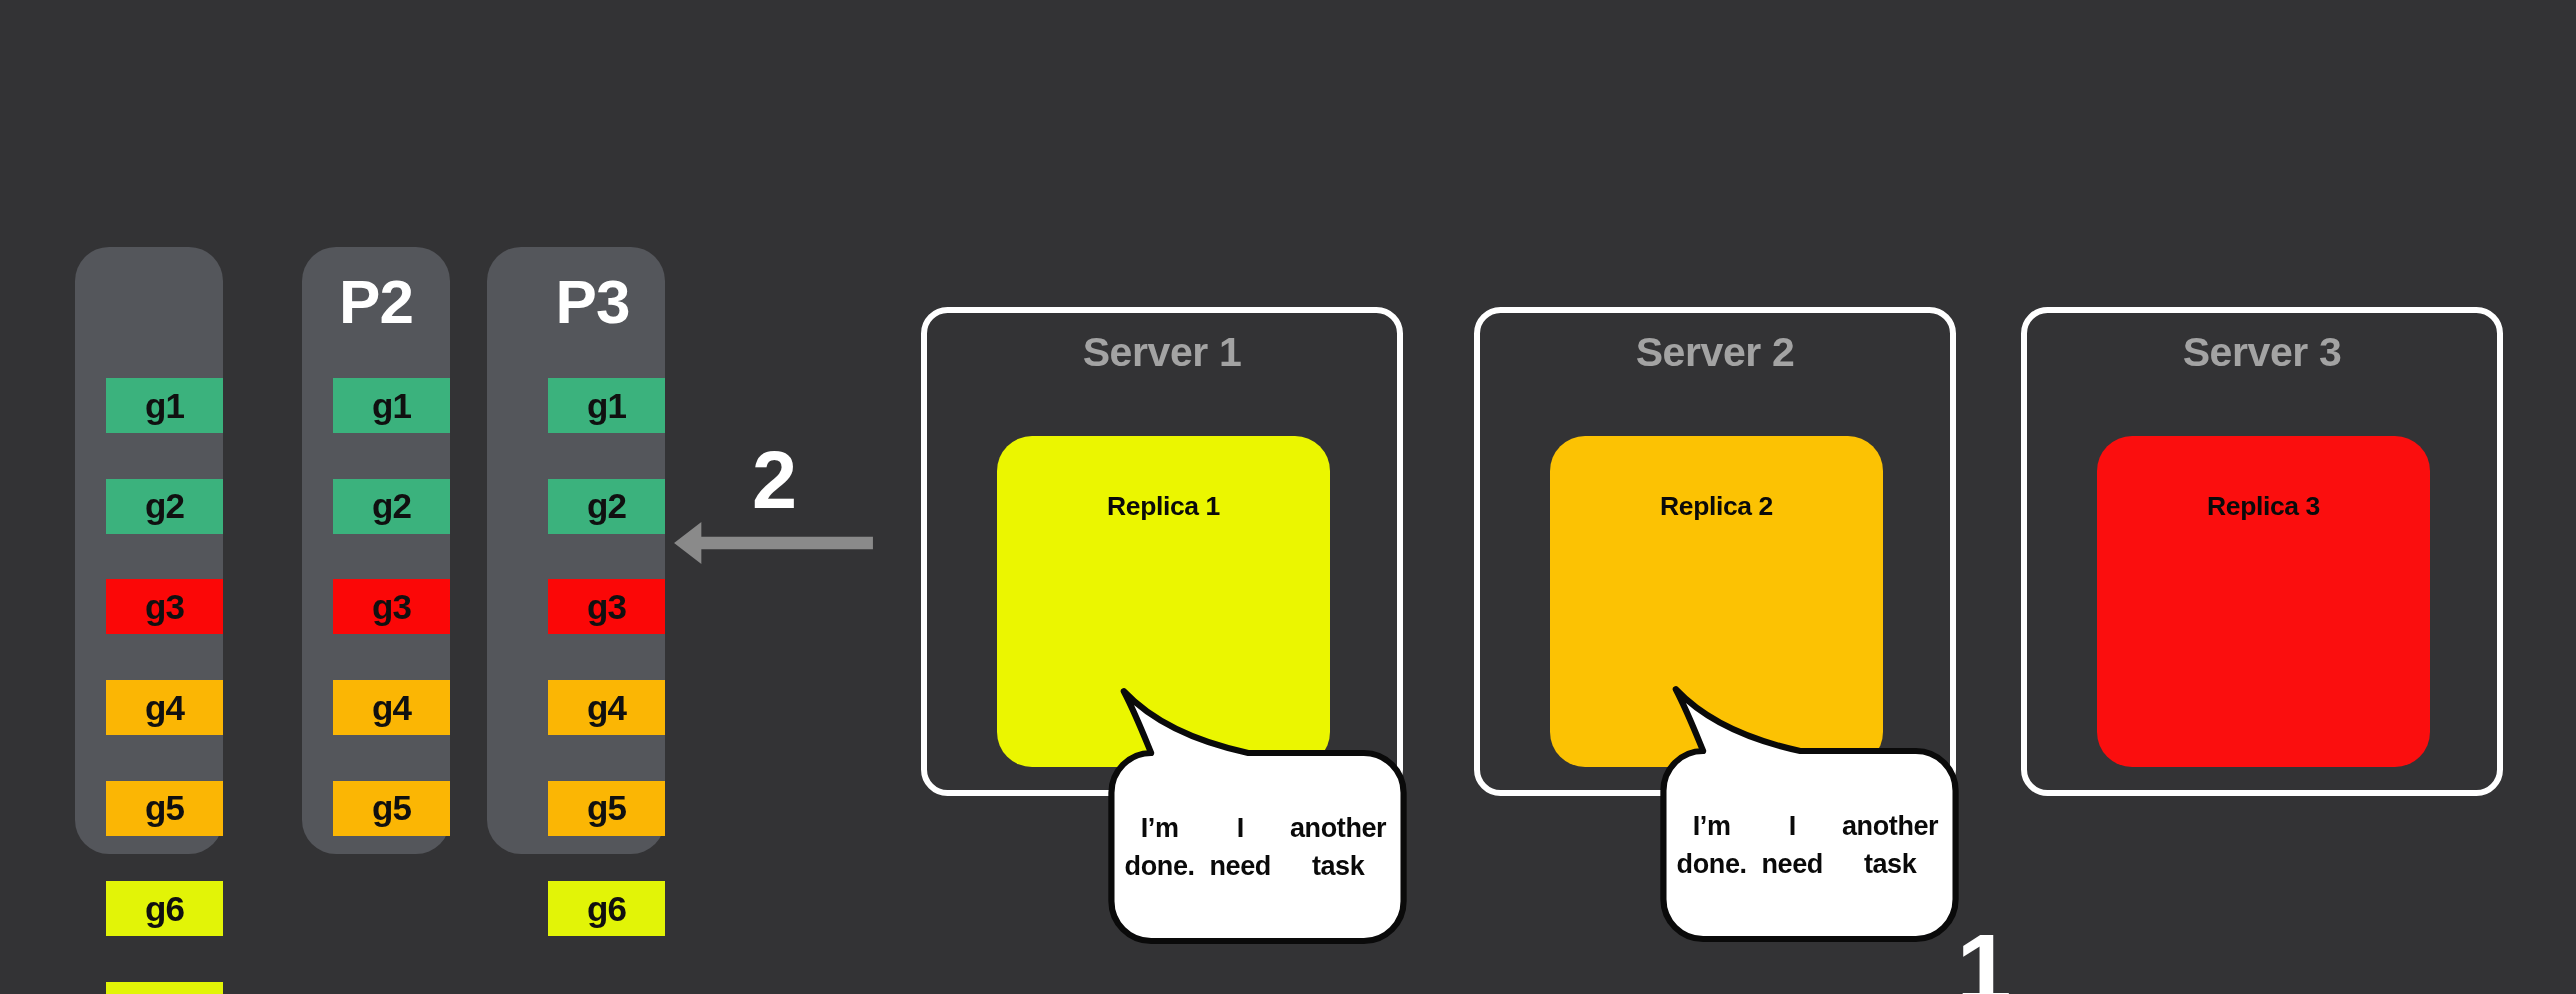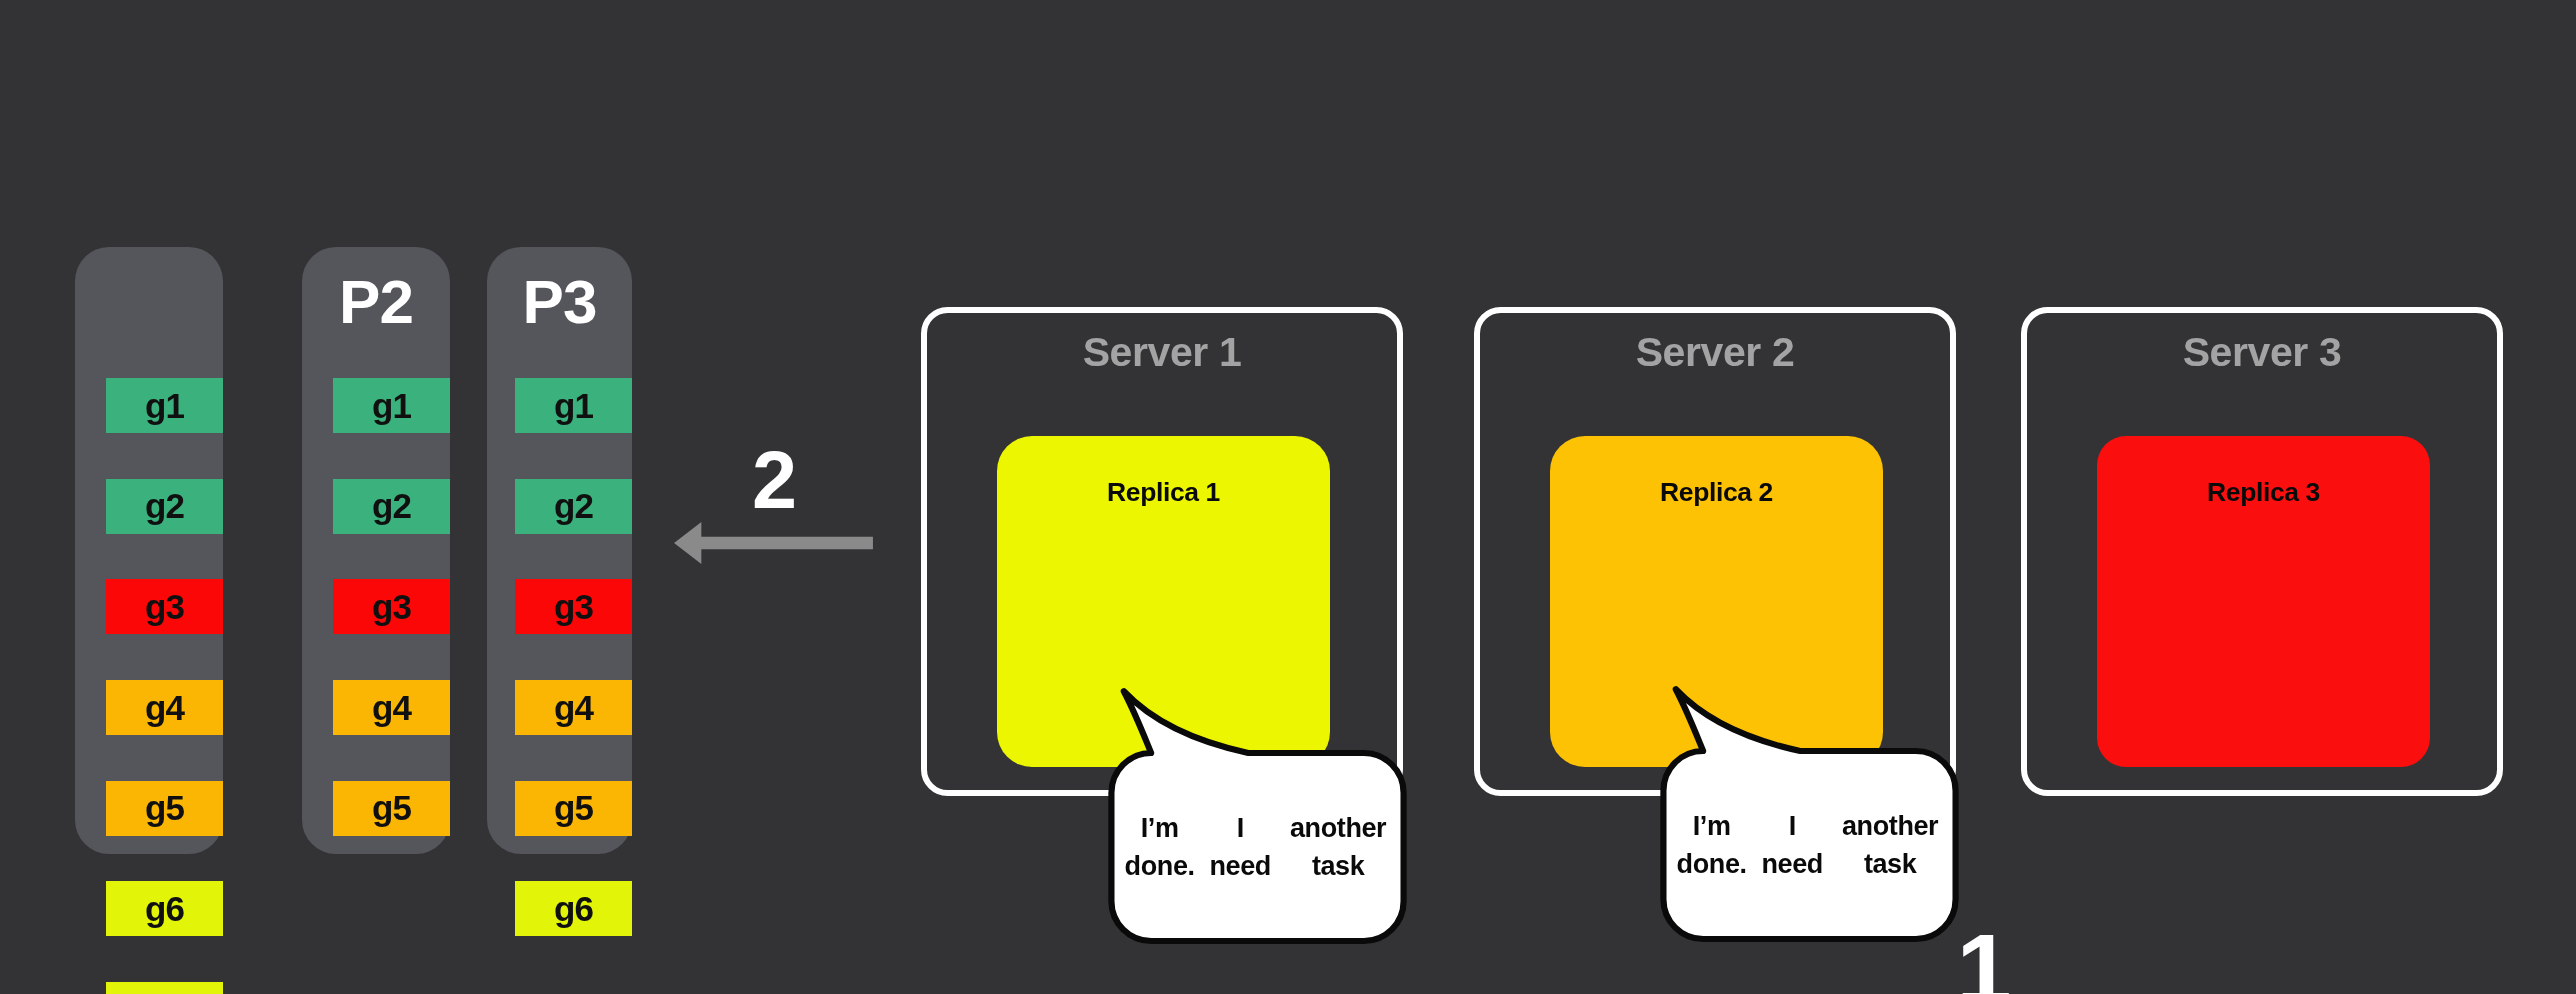--- a/index.html
+++ b/index.html
@@ -52,21 +52,21 @@
     letter-spacing:-0.4px;
     color:#a3a3a3;
   }
   .replica{
     position:absolute;
     top:123px;left:70px;
     width:333px;height:331px;
     border-radius:35px;
   }
   .replica-label{
-    padding-top:41px;
+    padding-top:55px;
     text-align:center;
     font-size:26.5px;font-weight:bold;
     color:#0a0a0a;
     letter-spacing:-0.4px;
   }
   
   .bubble-svg{position:absolute;overflow:visible;}
   .bubble-text{
     position:absolute;
     width:293px;height:188px;
@@ -108,21 +108,21 @@
     <div class="pcol-label">P2</div>
     <div class="tasks">
         <div class="task" style="background: rgb(59, 178, 125);">g1</div>
         <div class="task" style="background: rgb(59, 178, 125);">g2</div>
         <div class="task" style="background: rgb(251, 7, 7);">g3</div>
         <div class="task" style="background: rgb(251, 182, 4);">g4</div>
         <div class="task" style="background: rgb(251, 182, 4);">g5</div>
       </div>
   </div>
 
-  <div class="pcol" id="pcol-2" style="left: 487px; width: 145px; background: rgb(84, 86, 91);">
+  <div class="pcol" id="pcol-2" style="left: 487px; width: 145px; background: rgb(84, 86, 91); padding-left: 33px;">
     <div class="pcol-label">P3</div>
     <div class="tasks">
         <div class="task" style="background: rgb(59, 178, 125);">g1</div>
         <div class="task" style="background: rgb(59, 178, 125);">g2</div>
         <div class="task" style="background: rgb(251, 7, 7);">g3</div>
         <div class="task" style="background: rgb(251, 182, 4);">g4</div>
         <div class="task" style="background: rgb(251, 182, 4);">g5</div>
         <div class="task" style="background: rgb(226, 244, 7);">g6</div>
       </div>
   </div>
@@ -141,21 +141,21 @@
 
   <div class="server" style="left:1474px;">
     <div class="server-title">Server 2</div>
     <div class="replica" style="background: rgb(252, 194, 3);">
       <div class="replica-label">Replica 2</div>
     </div>
   </div>
 
   <div class="server" style="left:2021px;">
     <div class="server-title">Server 3</div>
-    <div class="replica" style="background: rgb(251, 14, 14); border-radius: 29px;">
+    <div class="replica" style="background: rgb(251, 14, 14);">
       <div class="replica-label">Replica 3</div>
     </div>
   </div>
 
   <svg class="bubble-svg" style="left:1111px;top:753px;" width="293" height="188" viewBox="0 0 331 213">
     <path d="M 155,0 L 286,0 A 45,45 0 0 1 331,45 L 331,168 A 45,45 0 0 1 286,213
              L 45,213 A 45,45 0 0 1 0,168 L 0,45 A 45,45 0 0 1 45,0
              C 36,-22 27,-45 14,-70
              C 45,-37 90,-14 155,0 Z" fill="#ffffff" stroke="#0a0a0a" stroke-width="7" stroke-linejoin="round"></path>
   </svg>

